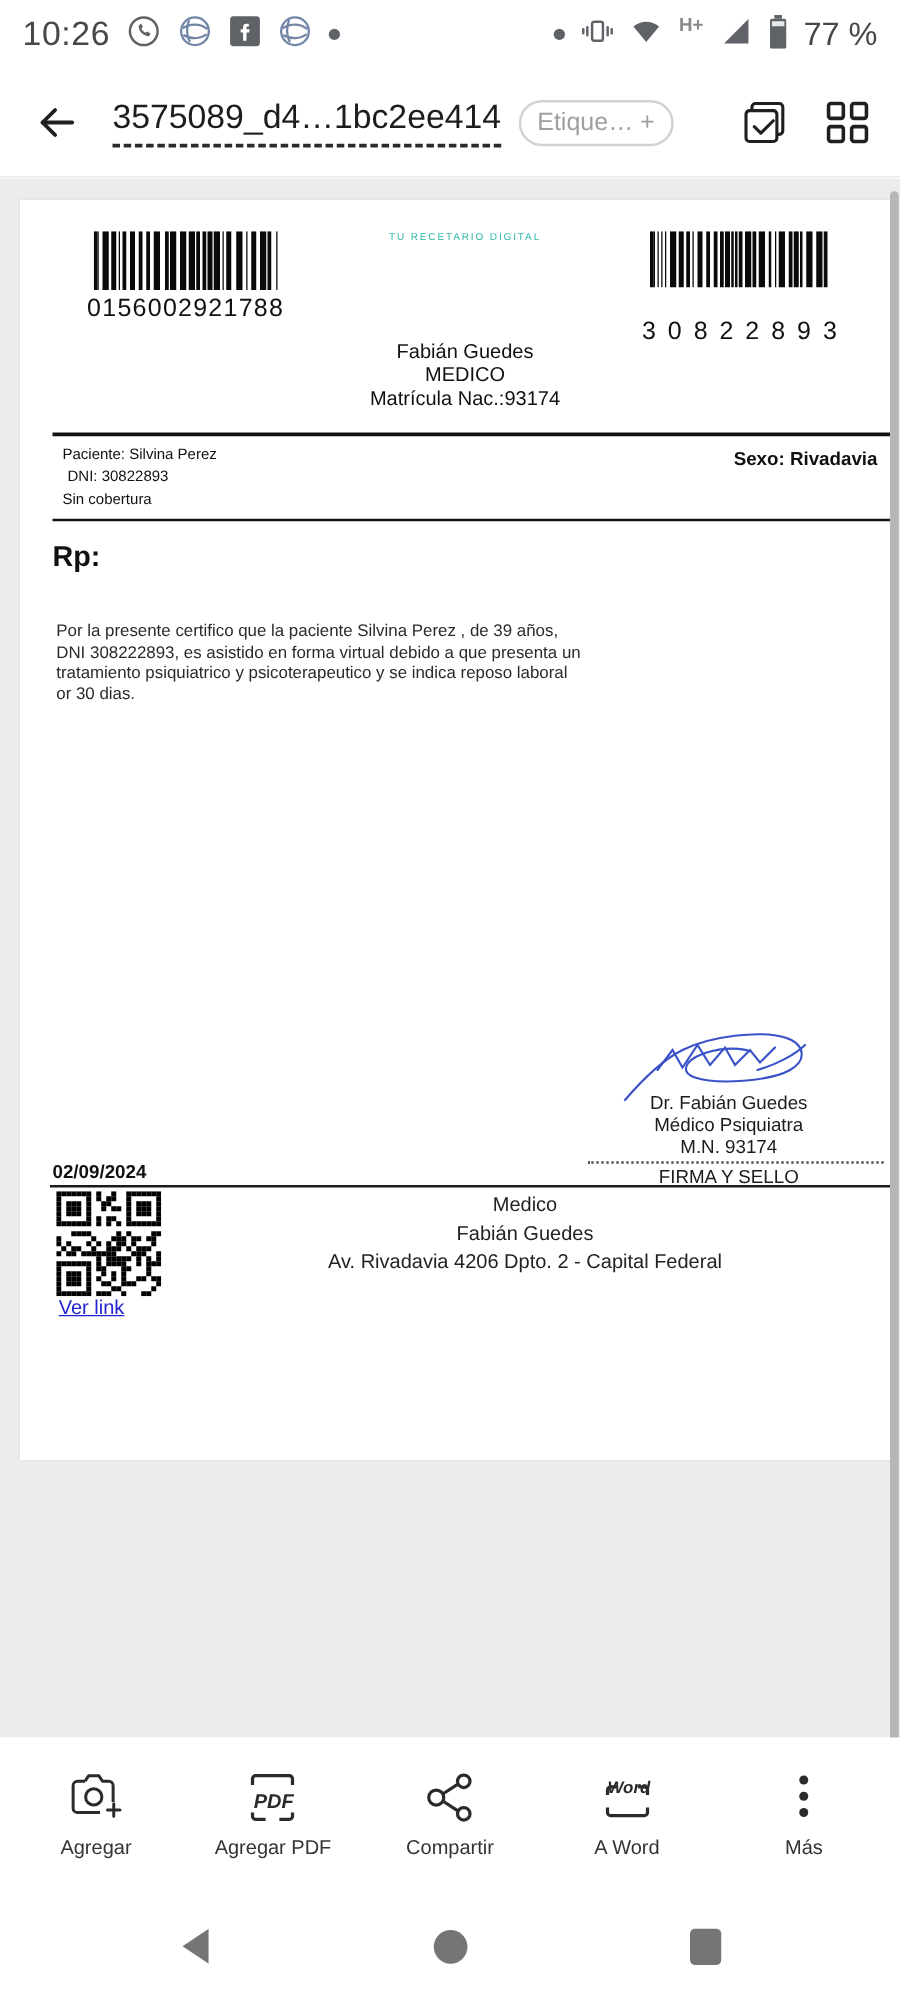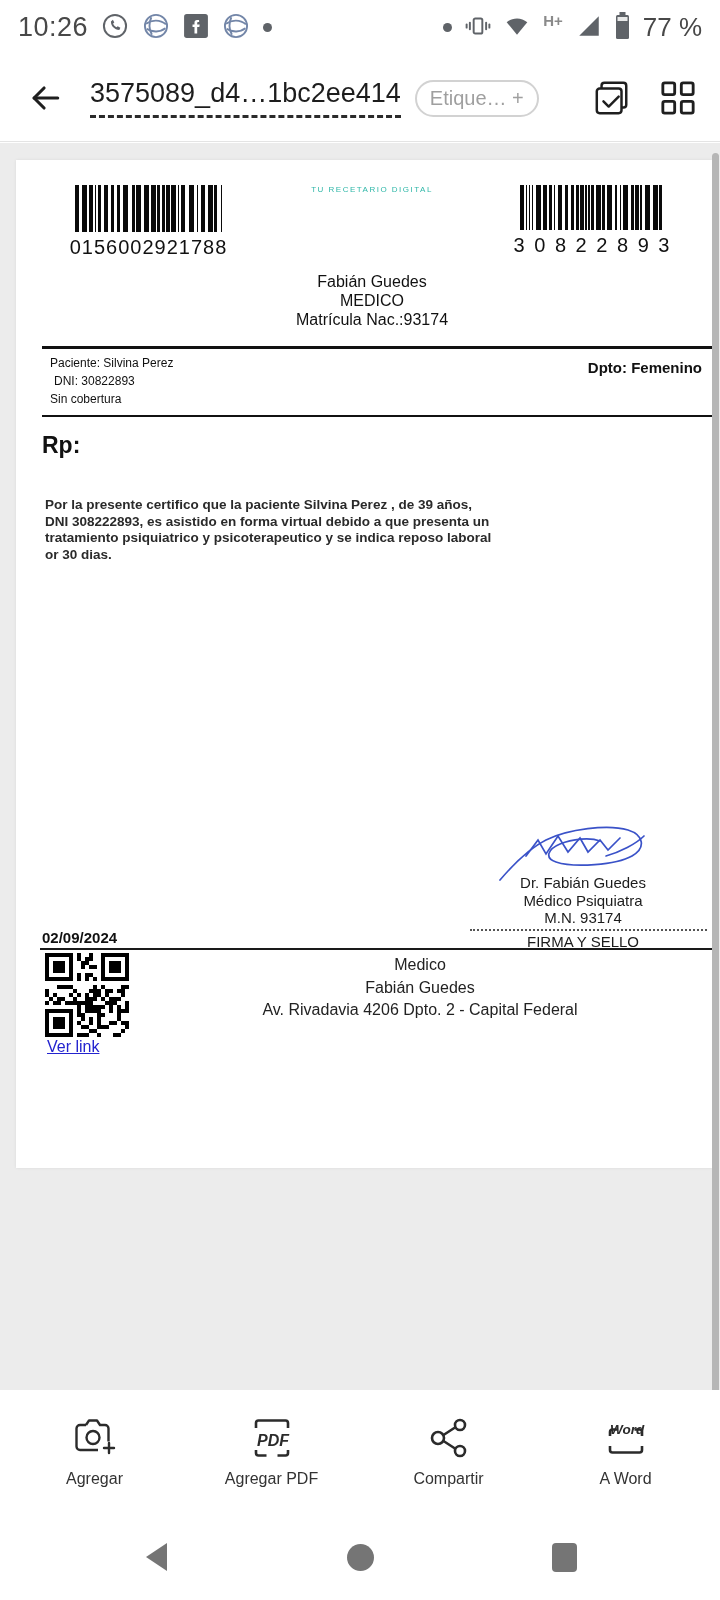--- a/index.html
+++ b/index.html
@@ -33,21 +33,21 @@
     box-shadow:0 0 3px rgba(0,0,0,0.08); }
   .scrollbar { position:absolute; right:1px; top:10px; width:7px; height:1252px;
     background:#b6b6b6; border-radius:4px; }
 
   
   .abs { position:absolute; }
   .barcode { display:flex; align-items:stretch; overflow:hidden; }
   .barcode b { background:#0a0a0a; height:100%; flex:0 0 auto; }
   .barcode i { background:transparent; height:100%; flex:0 0 auto; }
   .bc-num { font-size:20px; color:#111; letter-spacing:1px; text-align:center; }
-  .bc-num.spread { letter-spacing:2px; }
+  .bc-num.spread { letter-spacing:2px;margin-top:20px; }
 
   .logo { text-align:center; }
   .logo-row { display:flex; align-items:center; justify-content:center; height:52px; }
   .logo-txt { font-size:46px; font-weight:800; color:#1b6ed0; letter-spacing:-2px; }
   .logo-cross { position:relative; width:34px; height:42px; margin:0 -4px; z-index:2; }
   .logo-cross span { position:absolute; background:#2fb7a8; border-radius:4px; }
   .logo-cross .v { left:11px; top:0; width:12px; height:42px; transform:rotate(8deg); }
   .logo-cross .h { left:0; top:15px; width:34px; height:12px; transform:rotate(8deg); }
   .logo-tag { font-size:8px; color:#2fb7a8; letter-spacing:1.5px; margin-top:3px; }
 
@@ -303,25 +303,25 @@
       <div class="abs doctor-block" style="left:156px; top:112px; width:400px;">
         <div>Fabián Guedes</div>
         <div>MEDICO</div>
         <div>Matrícula Nac.:93174</div>
       </div>
 
       <div class="abs patient-box" style="left:26px; top:186px; right:0;">
         <div class="l">Paciente: Silvina Perez</div>
         <div class="l" style="padding-left:4px;">DNI: 30822893</div>
         <div class="l">Sin cobertura</div>
-        <div class="sexo">Dpto: Femenino</div>
+        <div class="sexo">Sexo: Rivadavia</div>
       </div>
 
       <div class="abs rp" style="left:26px; top:272px;">Rp:</div>
-      <div class="abs bodytxt" style="left:29px; top:337px; width:470px;font-weight:bold;">
+      <div class="abs bodytxt" style="left:29px; top:337px; width:470px;">
         <div>Por la presente certifico que la paciente Silvina Perez , de 39 años,</div>
         <div>DNI 308222893, es asistido en forma virtual debido a que presenta un</div>
         <div>tratamiento psiquiatrico y psicoterapeutico y se indica reposo laboral</div>
         <div>or 30 dias.</div>
       </div>
 
       <div class="abs" style="left:470px; top:662px; width:170px; height:62px;">
         <svg width="170" height="62" viewBox="0 0 170 62" fill="none" stroke="#3a52c8" stroke-width="1.7" stroke-linecap="round">
           <path d="M14 58 C26 44 44 26 60 18 C82 7 122 2 142 8 C158 13 160 26 146 34 C130 43 88 46 70 40 C58 36 62 27 74 22 C86 17 104 15 114 19"></path>
           <path d="M40 34 L52 18 L60 32 L72 14 L82 30 L94 16 L102 30 L114 18 L122 28 L134 16"></path>
@@ -610,20 +610,30 @@
       <div class="tool-ic">
         <svg width="50" height="44" viewBox="0 0 50 44" fill="none">
           <path d="M9 20 v-4 a2.5 2.5 0 0 1 2.5 -2.5 h5 M41 20 v-4 a2.5 2.5 0 0 0 -2.5 -2.5 h-5" stroke="#2b2b2b" stroke-width="2.6"></path>
           <path d="M9 30 v4 a2.5 2.5 0 0 0 2.5 2.5 h27 a2.5 2.5 0 0 0 2.5 -2.5 v-4" stroke="#2b2b2b" stroke-width="2.6"></path>
           <text x="9" y="18" font-size="13.5" font-weight="bold" font-style="italic" fill="#2b2b2b" font-family="Liberation Sans, sans-serif">Word</text>
         </svg>
       </div>
       <div class="tool-lbl">A Word</div>
     </div>
 
+    <div class="tool-btn">
+      <div class="tool-ic">
+        <svg width="14" height="44" viewBox="0 0 14 44">
+          <circle cx="7" cy="8" r="3.6" fill="#2b2b2b"></circle>
+          <circle cx="7" cy="21" r="3.6" fill="#2b2b2b"></circle>
+          <circle cx="7" cy="34" r="3.6" fill="#2b2b2b"></circle>
+        </svg>
+      </div>
+      <div class="tool-lbl">Más</div>
+    </div>
 
   </div>
 
   <div class="navbar">
     <div class="nav-ic nav-back">
       <svg width="22" height="30" viewBox="0 0 22 30">
           <polygon points="22,1 22,29 1,15" fill="#757575"></polygon>
         </svg>
     </div>
     <div class="nav-ic nav-home">

